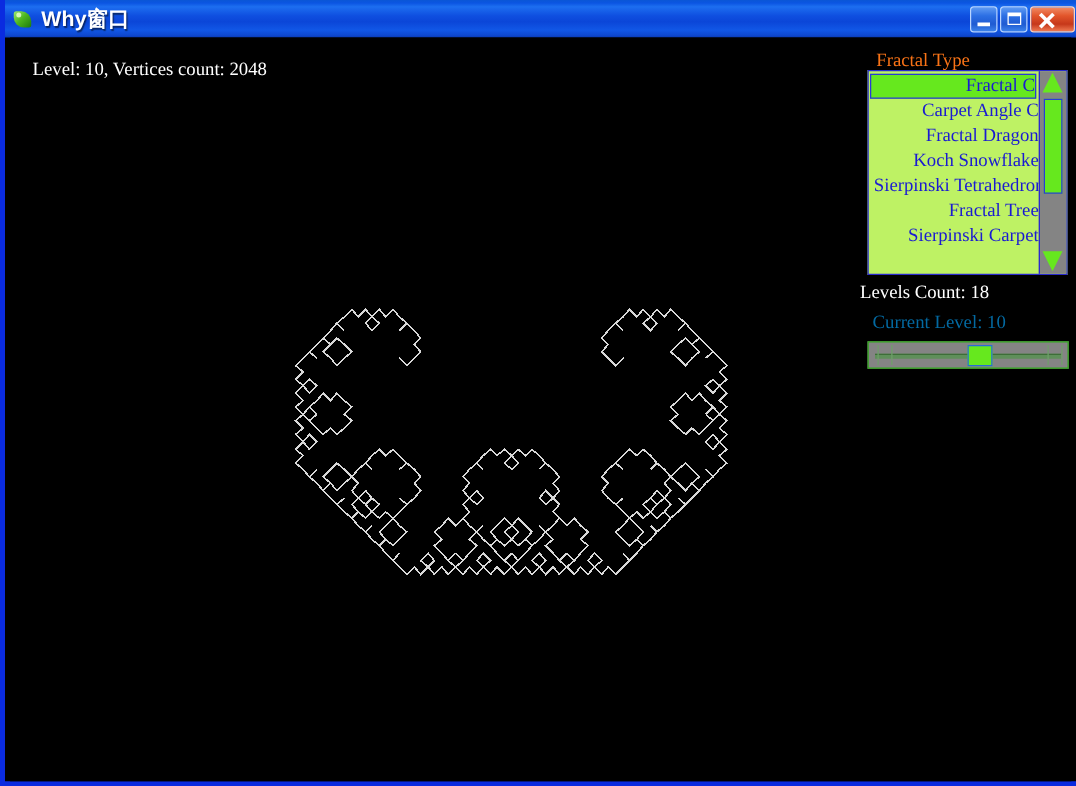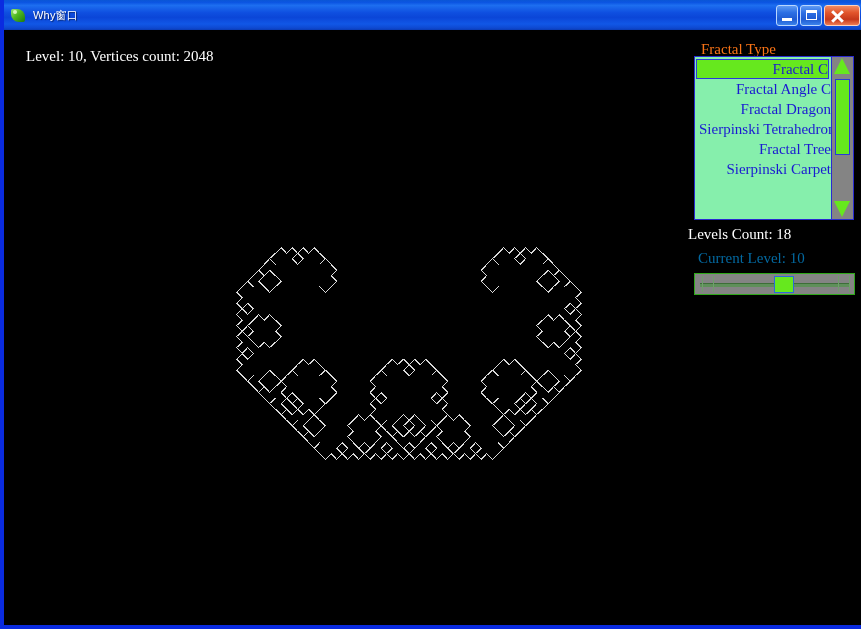--- a/index.html
+++ b/index.html
@@ -58,22 +58,22 @@
     position: absolute;
     left: 3px; top: 3px;
     width: 4px; height: 4px;
     background: #e8ffd0;
     border-radius: 50%;
     opacity: .85;
   }
   #title-text {
     color: #ffffff;
     font-family: "Liberation Sans", sans-serif;
-    font-size: 11px;
-    font-weight: normal;
+    font-size: 17px;
+    font-weight: bold;
     letter-spacing: .2px;
     text-shadow: 1px 1px 1px rgba(0,0,0,.55);
     white-space: nowrap;
     flex: 1 1 auto;
   }
   #window-controls {
     display: flex;
     align-items: center;
     gap: 2px;
     margin-right: 3px;
@@ -162,21 +162,21 @@
     font-family: "Liberation Serif", serif;
     font-size: 15px;
     white-space: nowrap;
   }
   #fractal-type-list {
     position: absolute;
     left: 6px; top: 26px;
     width: 160px;
     height: 164px;
     box-sizing: border-box;
-    background: #86efac;
+    background: #bef264;
     border: 1px solid #2a2ad0;
     display: flex;
   }
   #list-items {
     flex: 1 1 auto;
     overflow: hidden;
     padding: 2px 0 0 1px;
   }
   .list-item {
     height: 20px;
@@ -324,22 +324,23 @@
 
     <div id="status-text">Level: 10, Vertices count: 2048</div>
 
     <div id="control-panel">
 
       <div id="fractal-type-label">Fractal Type</div>
 
       <div id="fractal-type-list">
         <div id="list-items">
             <div class="list-item selected">Fractal C</div>
-            <div class="list-item">Fractal Angle C</div>
+            <div class="list-item">Carpet Angle C</div>
             <div class="list-item">Fractal Dragon</div>
+            <div class="list-item">Koch Snowflake</div>
             <div class="list-item">Sierpinski Tetrahedron</div>
             <div class="list-item">Fractal Tree</div>
             <div class="list-item">Sierpinski Carpet</div>
           </div>
         <div id="list-scrollbar">
           <div class="sb-arrow up">
             <span class="tri"></span>
           </div>
           <div id="sb-thumb"></div>
           <div class="sb-arrow down">

